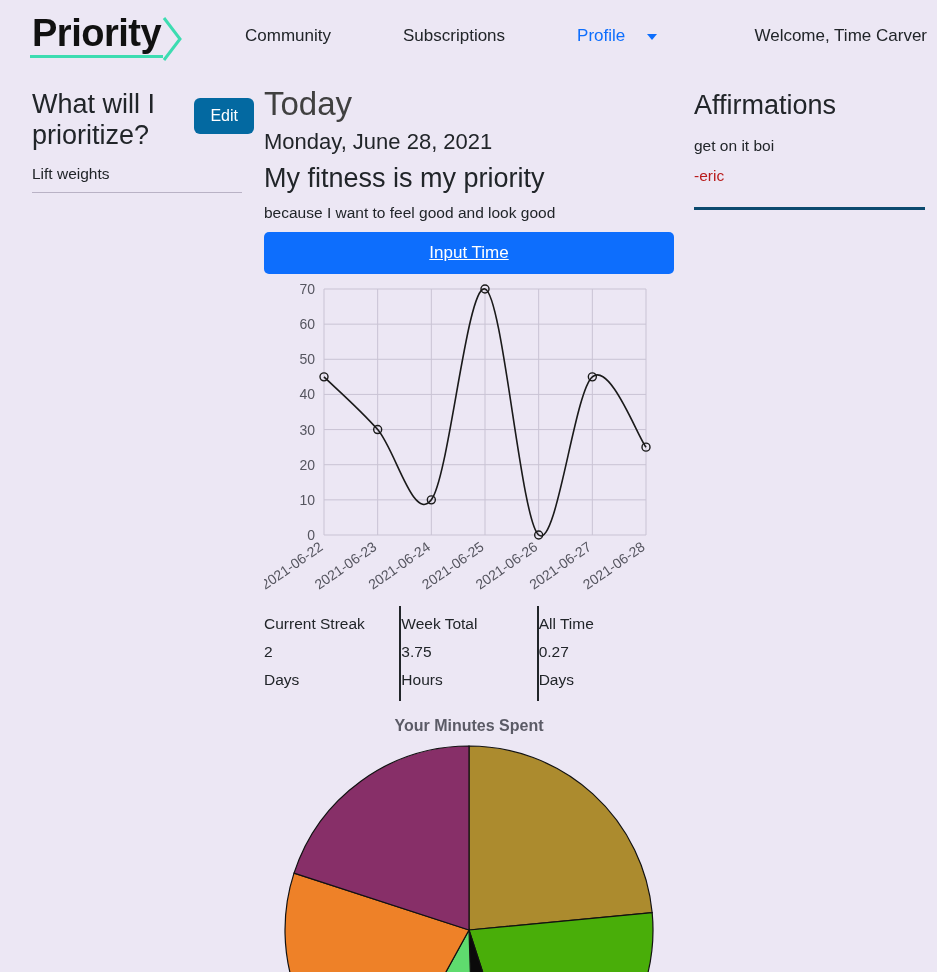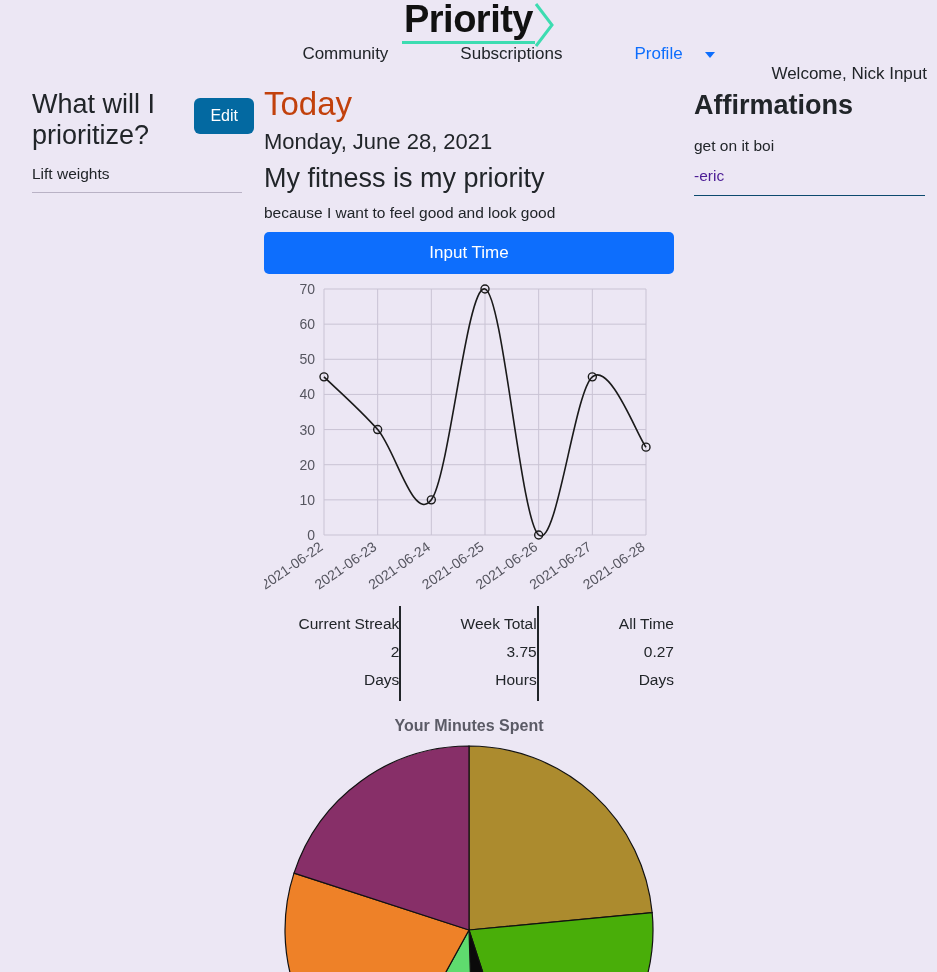--- a/index.html
+++ b/index.html
@@ -17,21 +17,20 @@
     position: relative;
   }
 
   
   .navbar {
     height: 72px;
     display: flex;
     align-items: center;
     padding: 0 0 0 28px;
     box-sizing: border-box;
-    flex-direction: column;
   }
   .brand {
     position: relative;
     display: inline-block;
     padding: 0 22px 6px 4px;
     margin-right: 10px;
   }
   .brand-text {
     font-size: 38px;
     font-weight: 700;
@@ -135,21 +134,21 @@
     padding-bottom: 9px;
     border-bottom: 1px solid #b9b2c5;
   }
 
   
   .today-title {
     font-size: 33px;
     font-weight: 400;
     margin: 13px 0 0 0;
     line-height: 1.15;
-    color: #c2410c;
+    color: #404040;
   }
   .today-date {
     font-size: 22px;
     font-weight: 400;
     margin: 6px 0 0 0;
     color: #212529;
   }
   .goal-title {
     font-size: 27px;
     font-weight: 400;
@@ -166,33 +165,34 @@
     width: 100%;
     background: #0d6efd;
     color: #fff;
     border: none;
     border-radius: 5px;
     font-size: 17px;
     padding: 11px 0;
     margin-top: 10px;
     cursor: pointer;
     font-family: "Liberation Sans", sans-serif;
+    text-decoration: underline;
   }
 
   
   .line-chart-wrap { margin-top: 2px; }
 
   
   .stats {
     display: flex;
     margin-top: 6px;
   }
   .stat {
     flex: 1;
-    text-align: right;
+    text-align: left;
     padding: 4px 0 6px 0;
   }
   .stat + .stat { border-left: 2px solid #212529; }
   .stat-label, .stat-value, .stat-unit {
     font-size: 15.5px;
     color: #212529;
     line-height: 1.82;
   }
 
   
@@ -207,35 +207,35 @@
     margin-top: 9px;
     display: flex;
     justify-content: center;
     overflow: hidden;
     height: 230px;
   }
 
   
   .affirm-title {
     font-size: 27px;
-    font-weight: 700;
+    font-weight: 400;
     margin: 18px 0 0 0;
     color: #212529;
   }
   .affirm-list { margin-top: 16px; padding-right: 12px; }
   .affirm-text {
     font-size: 15.5px;
     color: #212529;
     margin-bottom: 12px;
   }
   .affirm-author {
     font-size: 15.5px;
-    color: #4c1d95;
-    padding-bottom: 10px;
-    border-bottom: 1px solid #0c4a6e;
+    color: #b91c1c;
+    padding-bottom: 22px;
+    border-bottom: 3px solid #0c4a6e;
   }
 </style>
 </head>
 <body>
 
 <div class="navbar">
   <div class="brand">
     <span class="brand-text">Priority</span>
     <span class="brand-underline"></span>
     <svg class="brand-arrow" viewBox="0 0 22 46">
@@ -245,21 +245,21 @@
 
   <div class="nav-links">
     <a class="nav-link">Community</a>
     <a class="nav-link">Subscriptions</a>
     <a class="nav-link profile">
       <span>Profile</span>
       <span class="caret"></span>
     </a>
   </div>
 
-  <div class="welcome">Welcome, Nick Input</div>
+  <div class="welcome">Welcome, Time Carver</div>
 </div>
 
 <div class="page">
 
   <div class="col-left">
     <div class="left-head">
       <h2 class="prompt-title">What will I prioritize?</h2>
       <button class="edit-btn">Edit</button>
     </div>
     <div class="priority-list">

